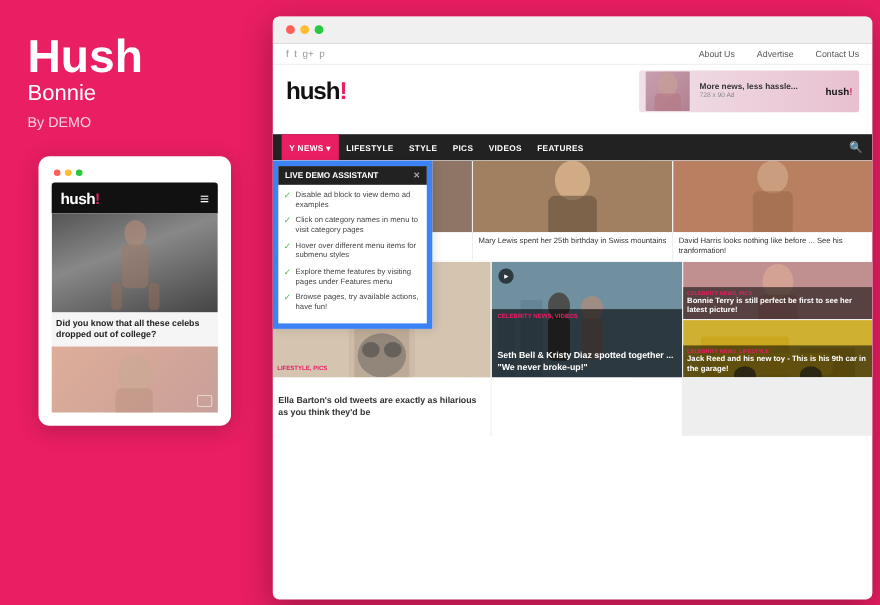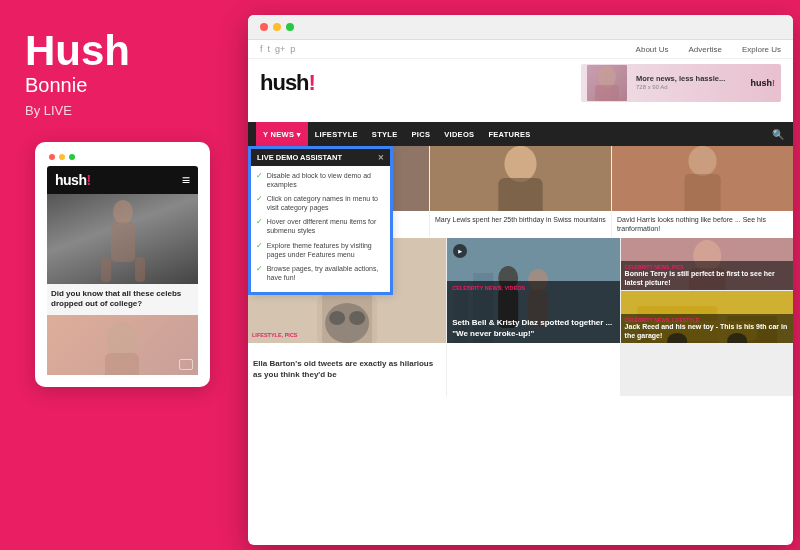--- a/index.html
+++ b/index.html
@@ -295,21 +295,21 @@
       position: relative;
     }
 
     
     .demo-overlay {
       position: absolute;
       left: 0;
       top: 0;
       width: 145px;
       background: #fff;
-      border: 3px solid #3b82f6;
+      border: 5px solid #3b82f6;
       z-index: 10;
       font-size: 7.5px;
       box-shadow: 2px 2px 8px rgba(0,0,0,0.1);
     }
 
     .demo-header {
       background: #222;
       color: #fff;
       padding: 4px 6px;
       font-size: 7.5px;
@@ -448,21 +448,21 @@
       grid-template-columns: 1fr 1fr 1fr;
       gap: 1px;
     }
   </style>
 </head>
 <body>
 
 <div class="left-panel">
   <h1 class="brand-title">Hush</h1>
   <div class="brand-subtitle">Bonnie</div>
-  <div class="brand-by">By LIVE</div>
+  <div class="brand-by">By DEMO</div>
 
   <div class="mobile-mockup">
     <div class="mobile-dots">
       <div class="mobile-dot red"></div>
       <div class="mobile-dot yellow"></div>
       <div class="mobile-dot green"></div>
     </div>
     <div class="mobile-nav">
       <div class="mobile-logo">
         hush<span>!</span>
@@ -505,21 +505,21 @@
     <div class="site-topbar">
       <div class="topbar-social">
         <span class="social-icon">f</span>
         <span class="social-icon">t</span>
         <span class="social-icon">g+</span>
         <span class="social-icon">p</span>
       </div>
       <div class="topbar-links">
         <span>About Us</span>
         <span>Advertise</span>
-        <span>Explore Us</span>
+        <span>Contact Us</span>
       </div>
     </div>
 
     <div class="site-header">
       <div class="site-logo">
         hush<span>!</span>
       </div>
       <div class="header-ad">
         <div class="ad-img">
           <svg width="40" height="36" viewBox="0 0 40 36">

